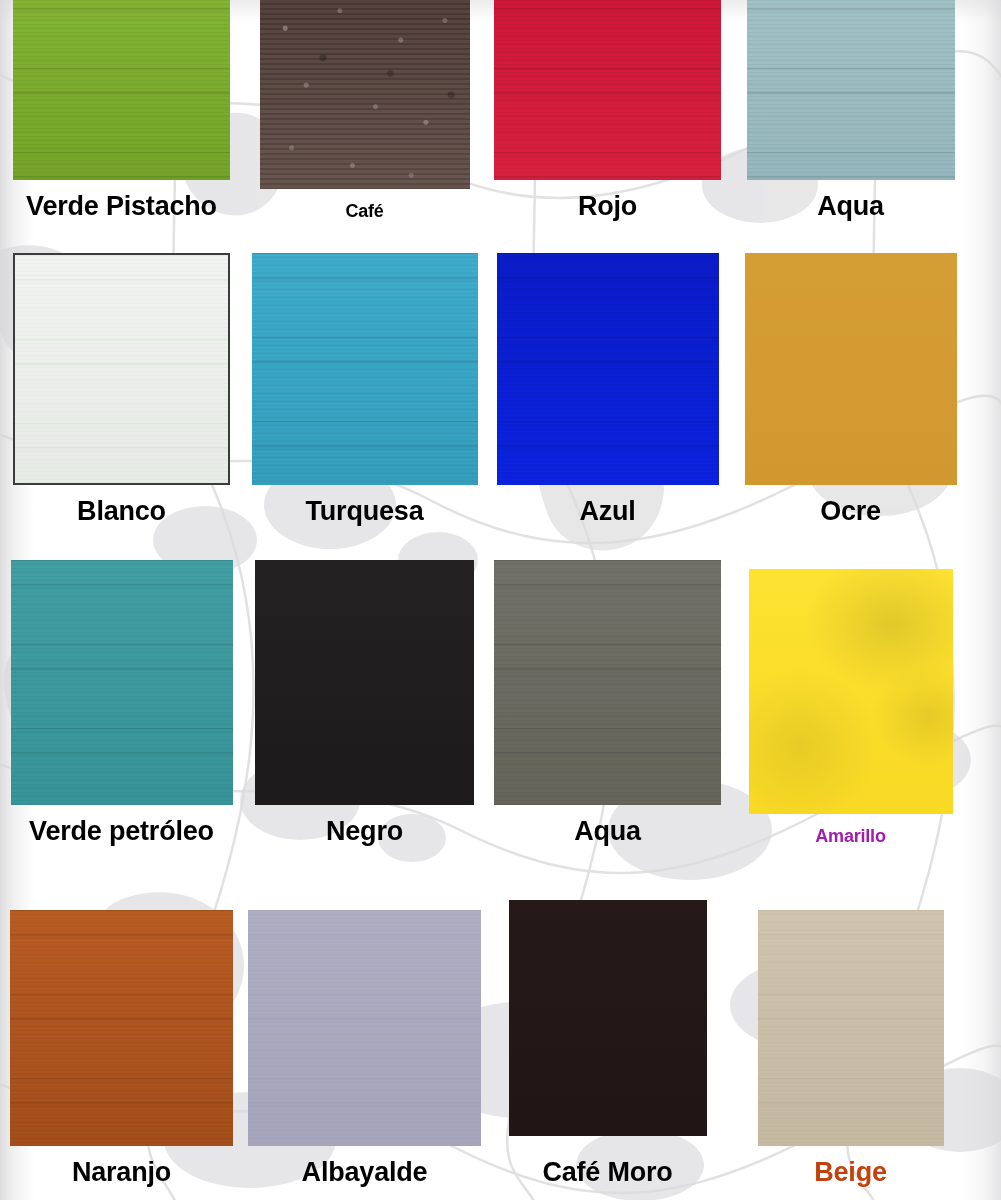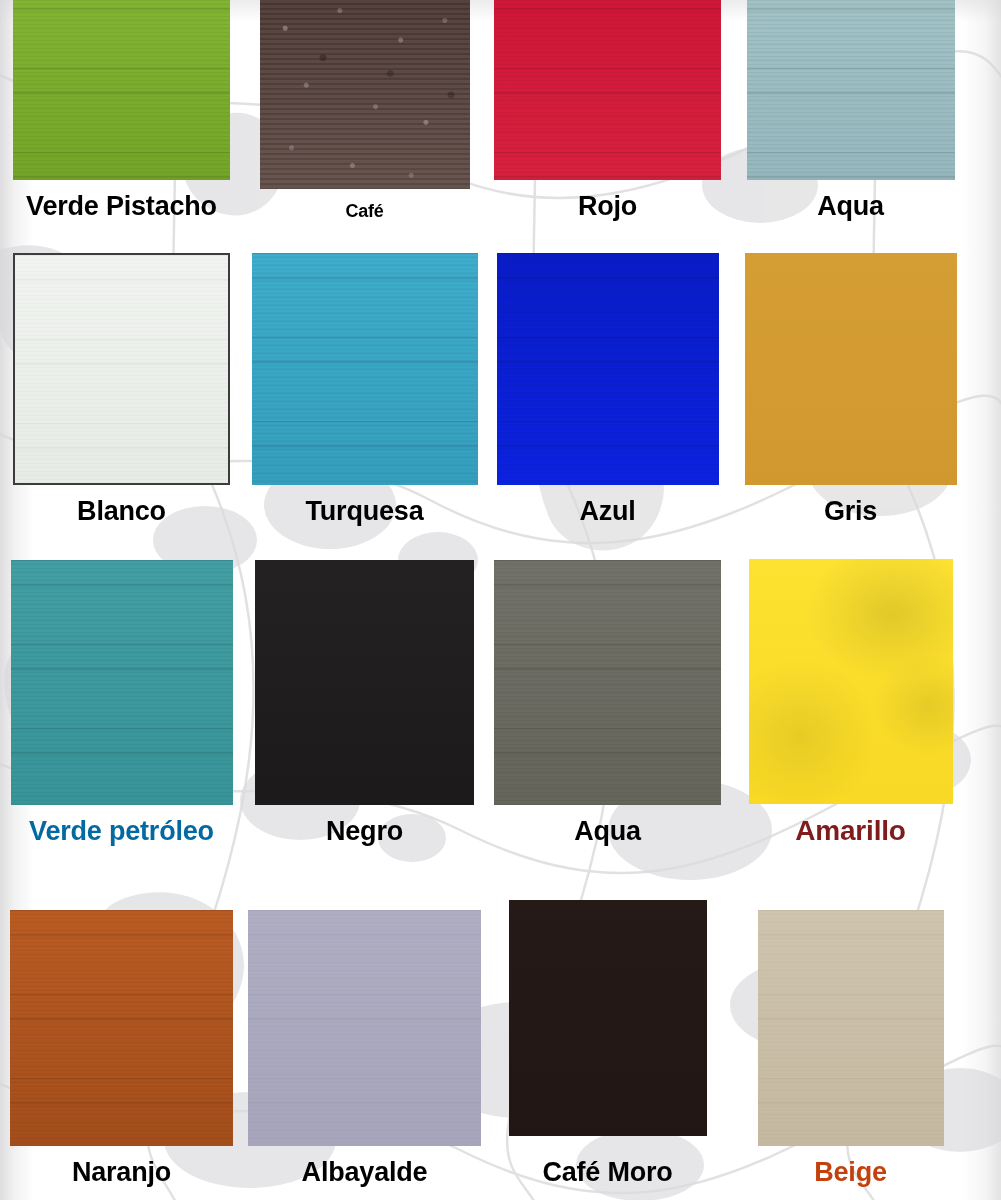--- a/index.html
+++ b/index.html
@@ -231,45 +231,45 @@
     </div>
     <div class="swatch-cell">
       <div class="chip " style="width: 222px; height: 232px; background-color: rgb(10, 31, 216); background-image: linear-gradient(rgb(10, 28, 200), rgb(11, 34, 224));">
         <div class="grain"></div>
         <div class="grain2"></div>
       </div>
       <div class="swatch-label" style="font-size: 27px; color: rgb(0, 0, 0); margin-top: 13px; margin-bottom: 14px;">Azul</div>
     </div>
     <div class="swatch-cell">
       <div class="chip flat" style="width: 212px; height: 232px; background-color: rgb(211, 155, 50); background-image: linear-gradient(rgb(213, 158, 53), rgb(209, 152, 47));"></div>
-      <div class="swatch-label" style="font-size: 27px; color: rgb(0, 0, 0); margin-top: 13px; margin-bottom: 14px;">Gris</div>
+      <div class="swatch-label" style="font-size: 27px; color: rgb(0, 0, 0); margin-top: 13px; margin-bottom: 14px;">Ocre</div>
     </div>
     <div class="swatch-cell">
       <div class="chip " style="width: 222px; height: 245px; background-color: rgb(60, 155, 160); background-image: linear-gradient(rgb(66, 160, 164), rgb(55, 149, 153));">
         <div class="grain"></div>
         <div class="grain2"></div>
       </div>
-      <div class="swatch-label" style="font-size: 27px; color: #0369a1; margin-top: 13px; margin-bottom: 14px;">Verde petróleo</div>
+      <div class="swatch-label" style="font-size: 27px; color: #000000; margin-top: 13px; margin-bottom: 14px;">Verde petróleo</div>
     </div>
     <div class="swatch-cell">
       <div class="chip flat" style="width: 219px; height: 245px; background-color: rgb(32, 30, 30); background-image: linear-gradient(rgb(35, 33, 33), rgb(28, 26, 26));"></div>
       <div class="swatch-label" style="font-size: 27px; color: rgb(0, 0, 0); margin-top: 13px; margin-bottom: 14px;">Negro</div>
     </div>
     <div class="swatch-cell">
       <div class="chip " style="width: 227px; height: 245px; background-color: rgb(107, 107, 94); background-image: linear-gradient(rgb(114, 114, 106), rgb(101, 101, 90));">
         <div class="grain"></div>
         <div class="grain2"></div>
       </div>
       <div class="swatch-label" style="font-size: 27px; color: rgb(0, 0, 0); margin-top: 13px; margin-bottom: 14px;">Aqua</div>
     </div>
     <div class="swatch-cell">
       <div class="chip wash" style="width: 204px; height: 245px; background-color: rgb(251, 222, 43); background-image: linear-gradient(rgb(253, 226, 49), rgb(248, 217, 36));">
         <div class="grain"></div>
       </div>
-      <div class="swatch-label" style="font-size: 28px; color: #7f1d1d; margin-top: 13px; margin-bottom: 14px;">Amarillo</div>
+      <div class="swatch-label" style="font-size: 18px; color: #a21caf; margin-top: 13px; margin-bottom: 14px;">Amarillo</div>
     </div>
     <div class="swatch-cell">
       <div class="chip " style="width: 223px; height: 236px; background-color: rgb(180, 86, 31); background-image: linear-gradient(rgb(187, 92, 34), rgb(165, 78, 27));">
         <div class="grain"></div>
         <div class="grain2"></div>
       </div>
       <div class="swatch-label" style="font-size: 27px; color: rgb(0, 0, 0); margin-top: 13px; margin-bottom: 14px;">Naranjo</div>
     </div>
     <div class="swatch-cell">
       <div class="chip subtle" style="width: 233px; height: 236px; background-color: rgb(171, 170, 192); background-image: linear-gradient(rgb(175, 174, 195), rgb(166, 165, 187));">

